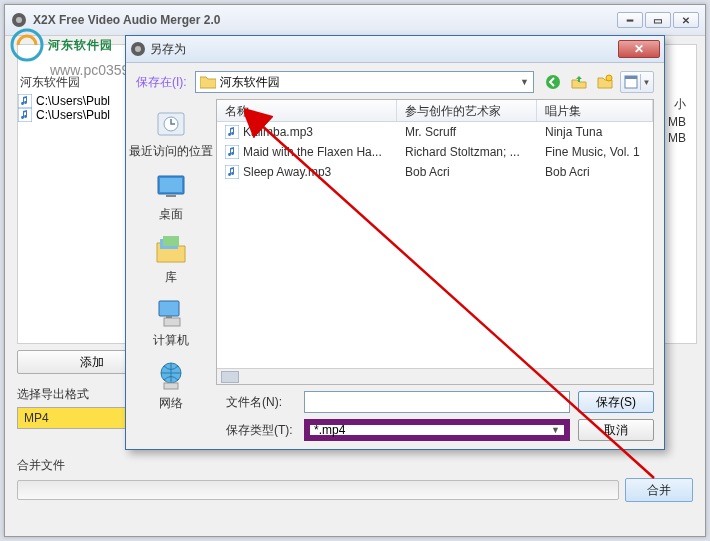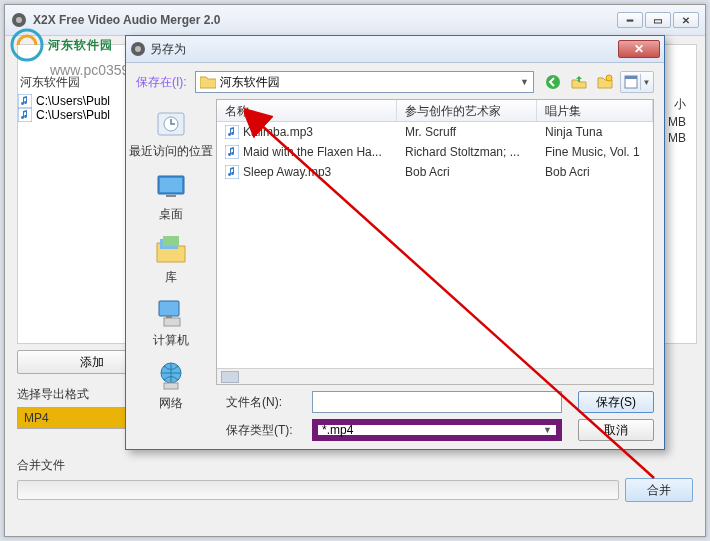--- a/index.html
+++ b/index.html
@@ -17,21 +17,21 @@
 .file-list-area { border: 1px solid #d0d0d0; background: #fff; width: 680px; height: 300px; position: relative; }
 .file-list-label { position: absolute; top: 50px; left: 20px; color: #333; }
 .music-ico { width: 14px; height: 14px; }
 .size-col { position: absolute; right: 10px; top: 50px; color: #333; }
 .size-col .sz { display:block; padding: 1px 0; text-align:right;}
 
 .btns-row { display: flex; gap: 10px; margin-top: 6px; }
 .std-btn { width: 150px; height: 24px; background: linear-gradient(#fdfdfd,#e9e9e9); border: 1px solid #adadad; border-radius: 2px; text-align: center; line-height: 22px; }
 
 .format-row { margin-top: 12px; color: #333; }
-.format-select { margin-top:4px; width: 160px; height: 22px; background: #eab308; border: 1px solid #adadad; padding: 0 6px; display:flex; align-items:center; justify-content:space-between;}
+.format-select { margin-top:4px; width: 160px; height: 22px; background: #fde047; border: 1px solid #adadad; padding: 0 6px; display:flex; align-items:center; justify-content:space-between;}
 .format-select .arrow { font-size: 9px; color:#555;}
 
 .merge-row { margin-top: 28px; }
 .merge-label { color: #333; }
 .merge-bar-row { display: flex; align-items: center; gap: 6px; margin-top:4px;}
 .merge-bar { flex: 1; height: 20px; background: linear-gradient(#e9e9e9,#f9f9f9); border: 1px solid #bcbcbc; border-radius: 2px;}
 .merge-btn { width: 68px; height: 24px; background: linear-gradient(#eaf3fd,#cfe4f8); border: 1px solid #7da9d9; border-radius: 2px; text-align:center; line-height:22px; color:#222;}
 
 
 .watermark { position: absolute; left: 10px; top: 28px; opacity: 0.95; pointer-events: none; }
@@ -66,21 +66,21 @@
 .c-name{ flex: 0 0 180px;}
 .c-artist{ flex: 0 0 140px;}
 .c-album{ flex:1;}
 .list-rows { flex:1; overflow:auto;}
 .list-row { display:flex; height:20px; align-items:center;}
 .list-row .cell { padding: 0 8px; color:#333; overflow:hidden; white-space:nowrap; text-overflow:ellipsis;}
 .list-row .c-name{ display:flex; align-items:center; gap:4px;}
 .scroll-stub{position:absolute;bottom:0;left:0;right:0;height:16px;background:#f0f0f0;border-top:1px solid #d0d0d0;display:flex;align-items:center;}
 .scroll-thumb{width:18px;height:12px;background:#cfd7e3;border:1px solid #aab4c4;margin-left:4px;}
 
-.dlg-bottom { padding: 6px 10px 8px 100px; display:grid; grid-template-columns: 70px 1fr 76px; gap:6px 16px; align-items:center;}
+.dlg-bottom { padding: 6px 10px 8px 100px; display:grid; grid-template-columns: 70px 1fr 76px; gap:6px 8px; align-items:center;}
 .dlg-bottom .lbl { color:#333;}
 .text-in { height:22px; border:1px solid #7f9db9; background:#fff; padding:0 4px;}
 .combo-in { height:22px; border:6px solid #701a75; background:#fff; padding:0 4px; display:flex; align-items:center; justify-content:space-between;}
 .combo-in .arrow{font-size:9px;color:#555;}
 .dlg-btn { height:22px; border:1px solid #999; background:linear-gradient(#fdfdfd,#e8e8e8); border-radius:2px; text-align:center; line-height:20px;}
 .dlg-btn.primary { border:1px solid #5a8fcb; background:linear-gradient(#f2f7fd,#d8e7f7); }
 
 
 .red-arrow { position:absolute; left:244px; top:108px; pointer-events:none; }
 

